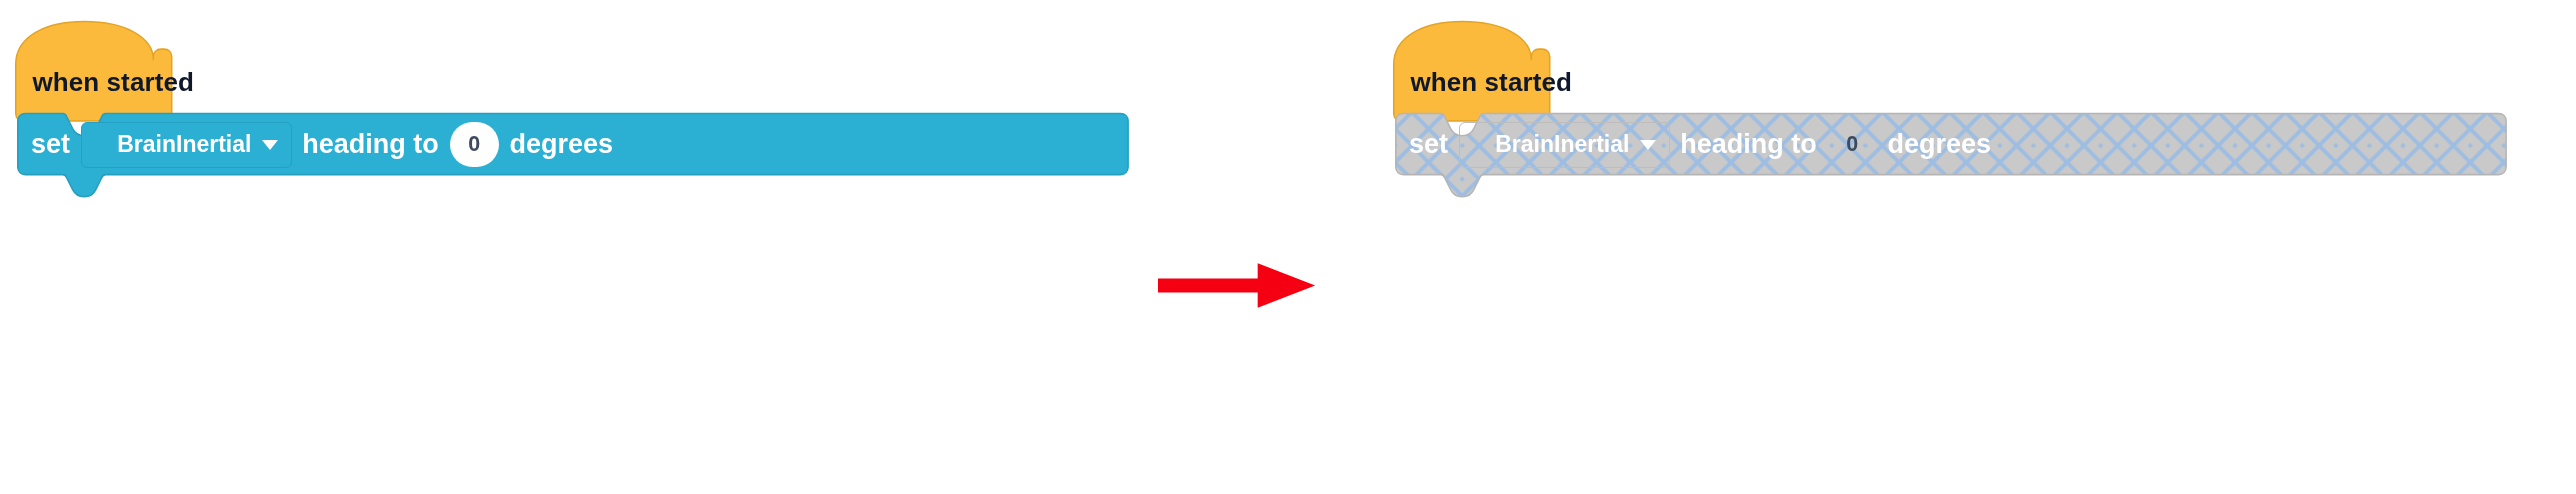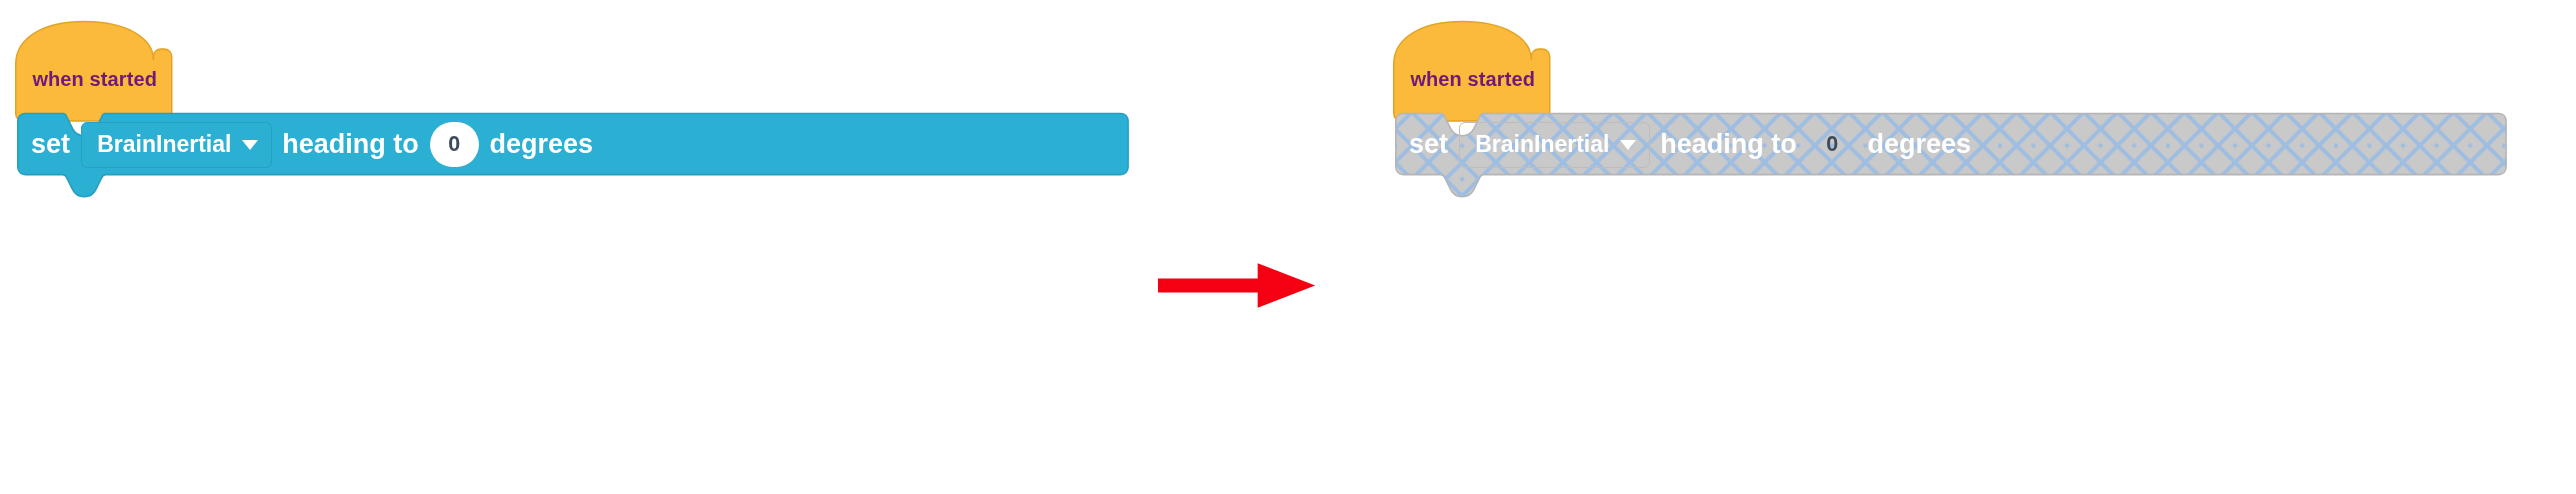--- a/index.html
+++ b/index.html
@@ -39,23 +39,23 @@
   .hat-svg {
     position: absolute;
     left: 0;
     top: 0;
     overflow: visible;
   }
   .hat-label {
     position: absolute;
     left: 18.4px;
     top: 52px;
-    font-size: 20px;
-    font-weight: 700;
-    color: #701a75;
+    font-size: 26px;
+    font-weight: 700;
+    color: #0f172a;
     letter-spacing: 0.1px;
     white-space: nowrap;
     line-height: 1;
     pointer-events: none;
   }
 
   
   .stmt-block {
     position: absolute;
     left: 0;
@@ -105,20 +105,21 @@
   .dd-disabled {
     background: transparent;
     border: 1.5px solid #BDBDBD;
   }
   .dropdown-label {
     font-size: 23px;
     font-weight: 700;
     color: #ffffff;
     white-space: nowrap;
     line-height: 1;
+    margin-left: 20px;
   }
   .caret {
     width: 0; height: 0;
     margin-left: 10.8px;
     border-left: 8.4px solid transparent;
     border-right: 8.4px solid transparent;
     border-top: 10px solid #ffffff;
   }
 
   

